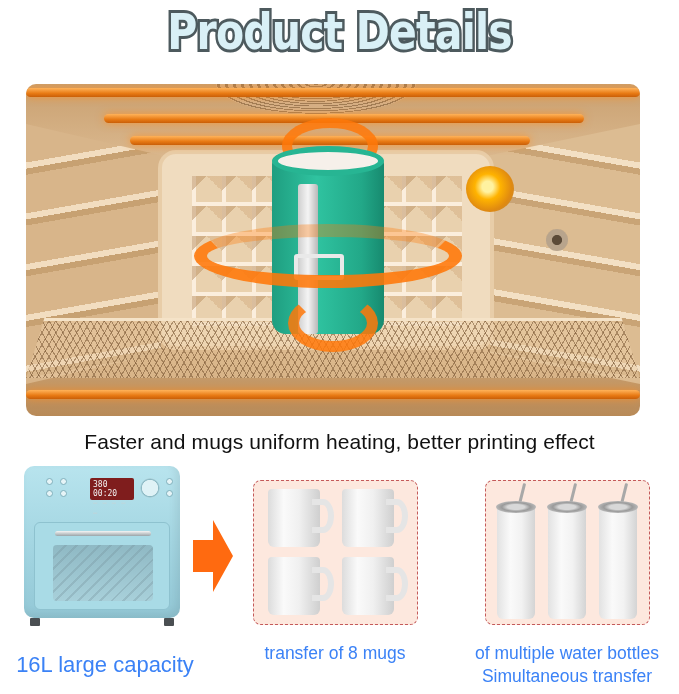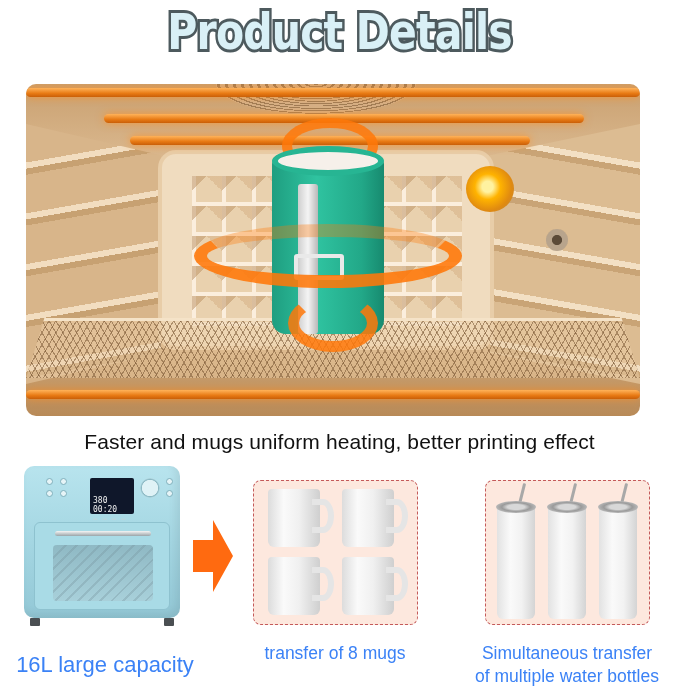--- a/index.html
+++ b/index.html
@@ -109,22 +109,22 @@
   
   .oven { position: absolute; left: 24px; top: 466px; width: 156px; height: 160px; }
   .oven .body {
     position: absolute; left: 0; top: 0; width: 156px; height: 152px; border-radius: 10px;
     background: linear-gradient(180deg, #b8e4ee 0%, #a4d6e2 50%, #93c8d6 100%);
     box-shadow: inset -4px -4px 8px rgba(0,0,0,0.08);
   }
   .oven .panel { position: absolute; left: 18px; top: 10px; width: 122px; height: 36px; }
   .oven .btn { position: absolute; width: 7px; height: 7px; border-radius: 50%; background: #e6f4f7; border: 1px solid #7fb0bc; }
   .oven .display {
-    position: absolute; left: 48px; top: 2px; width: 44px; height: 22px; background: #0f172a; border-radius: 2px;
-    color: #f2f2f2; font-family: "DejaVu Sans Mono", monospace; font-size: 8px; padding: 18px 3px; line-height: 9px;
+    position: absolute; left: 48px; top: 2px; width: 44px; height: 22px; background: #7f1d1d; border-radius: 2px;
+    color: #f2f2f2; font-family: "DejaVu Sans Mono", monospace; font-size: 8px; padding: 2px 3px; line-height: 9px;
   }
   .oven .display .dash { color: #cfcfcf; font-size: 7px; letter-spacing: 0.5px; }
   .oven .dial {
     position: absolute; left: 98px; top: 2px; width: 20px; height: 20px; border-radius: 50%;
     background: radial-gradient(circle, #dff2f6 55%, #8bb9c4 60%, #c8e8ef 75%);
   }
   .oven .door {
     position: absolute; left: 10px; top: 56px; width: 136px; height: 88px; border-radius: 6px;
     background: #a9dbe6; border: 1px solid #8ec2cf;
   }
@@ -269,15 +269,15 @@
       <div class="tube"></div>
       <div class="lid"></div>
     </div>
 </div>
 
 <div class="label label1">16L large capacity</div>
 <div class="label label2">
   <div>transfer of 8 mugs</div>
 </div>
 <div class="label label3">
+  <div>of multiple water bottles</div>
   <div>Simultaneous transfer</div>
-  <div>of multiple water bottles</div>
 </div>
 
 </body></html>

